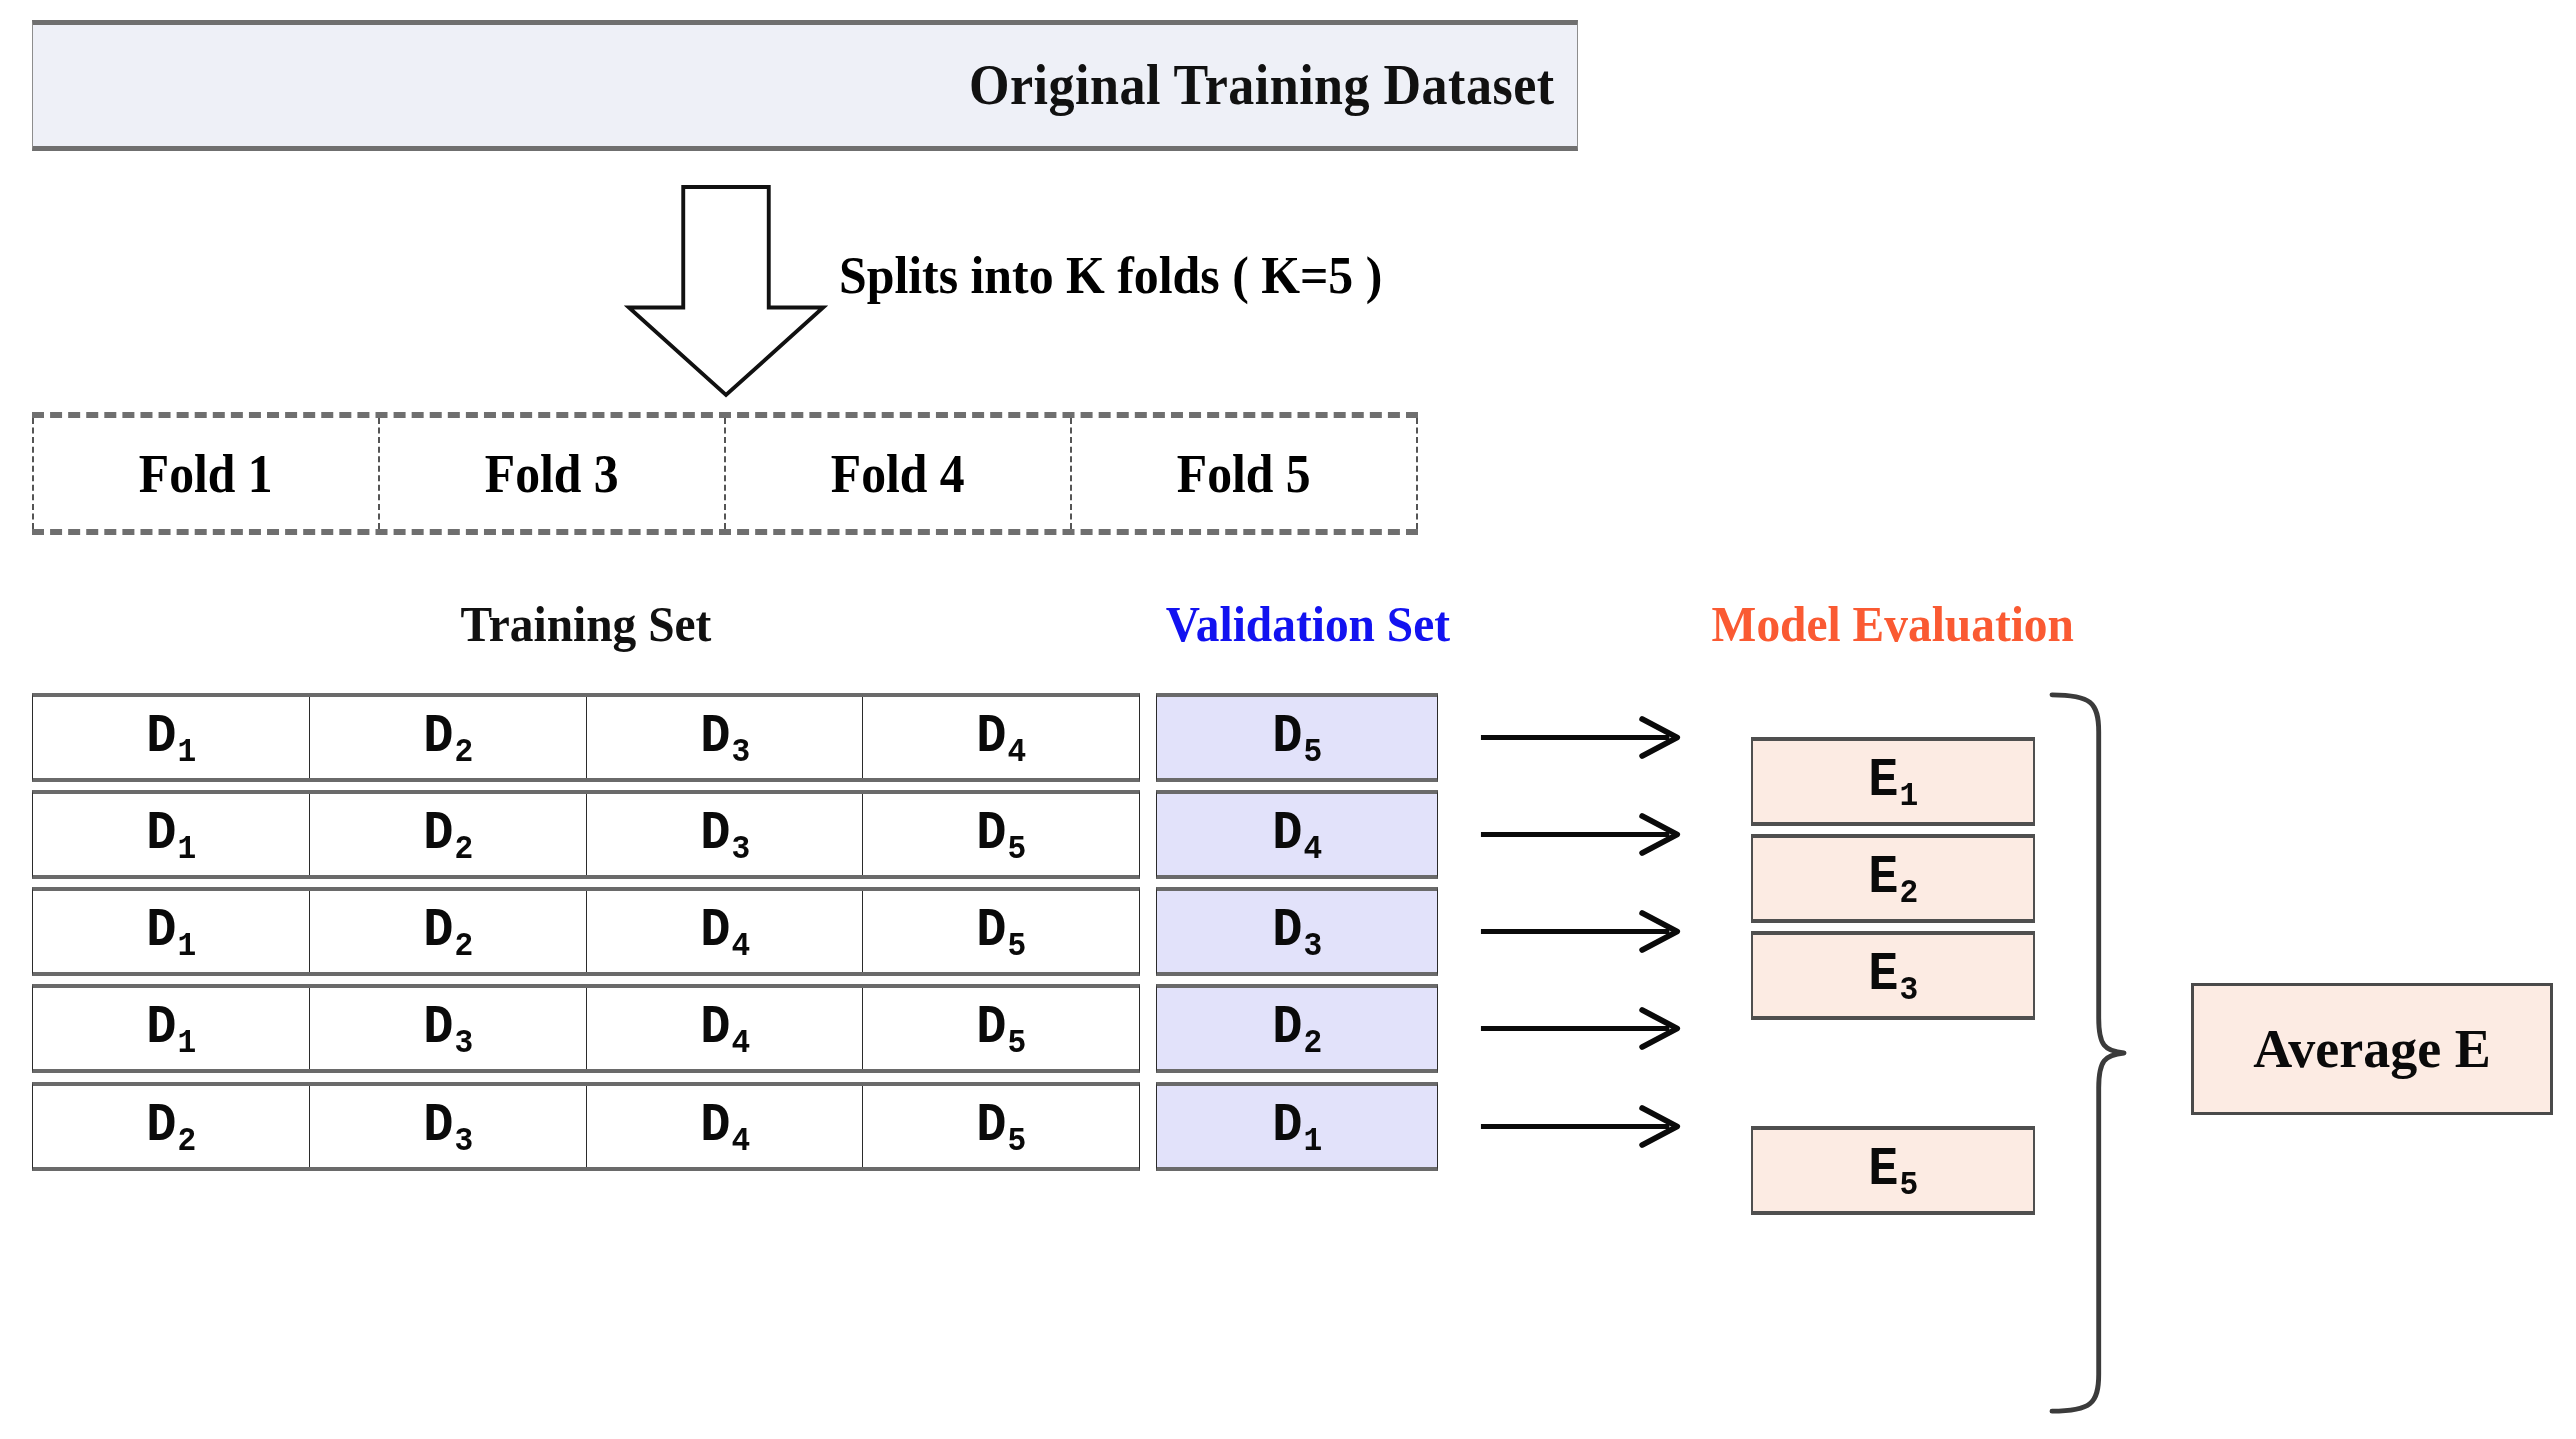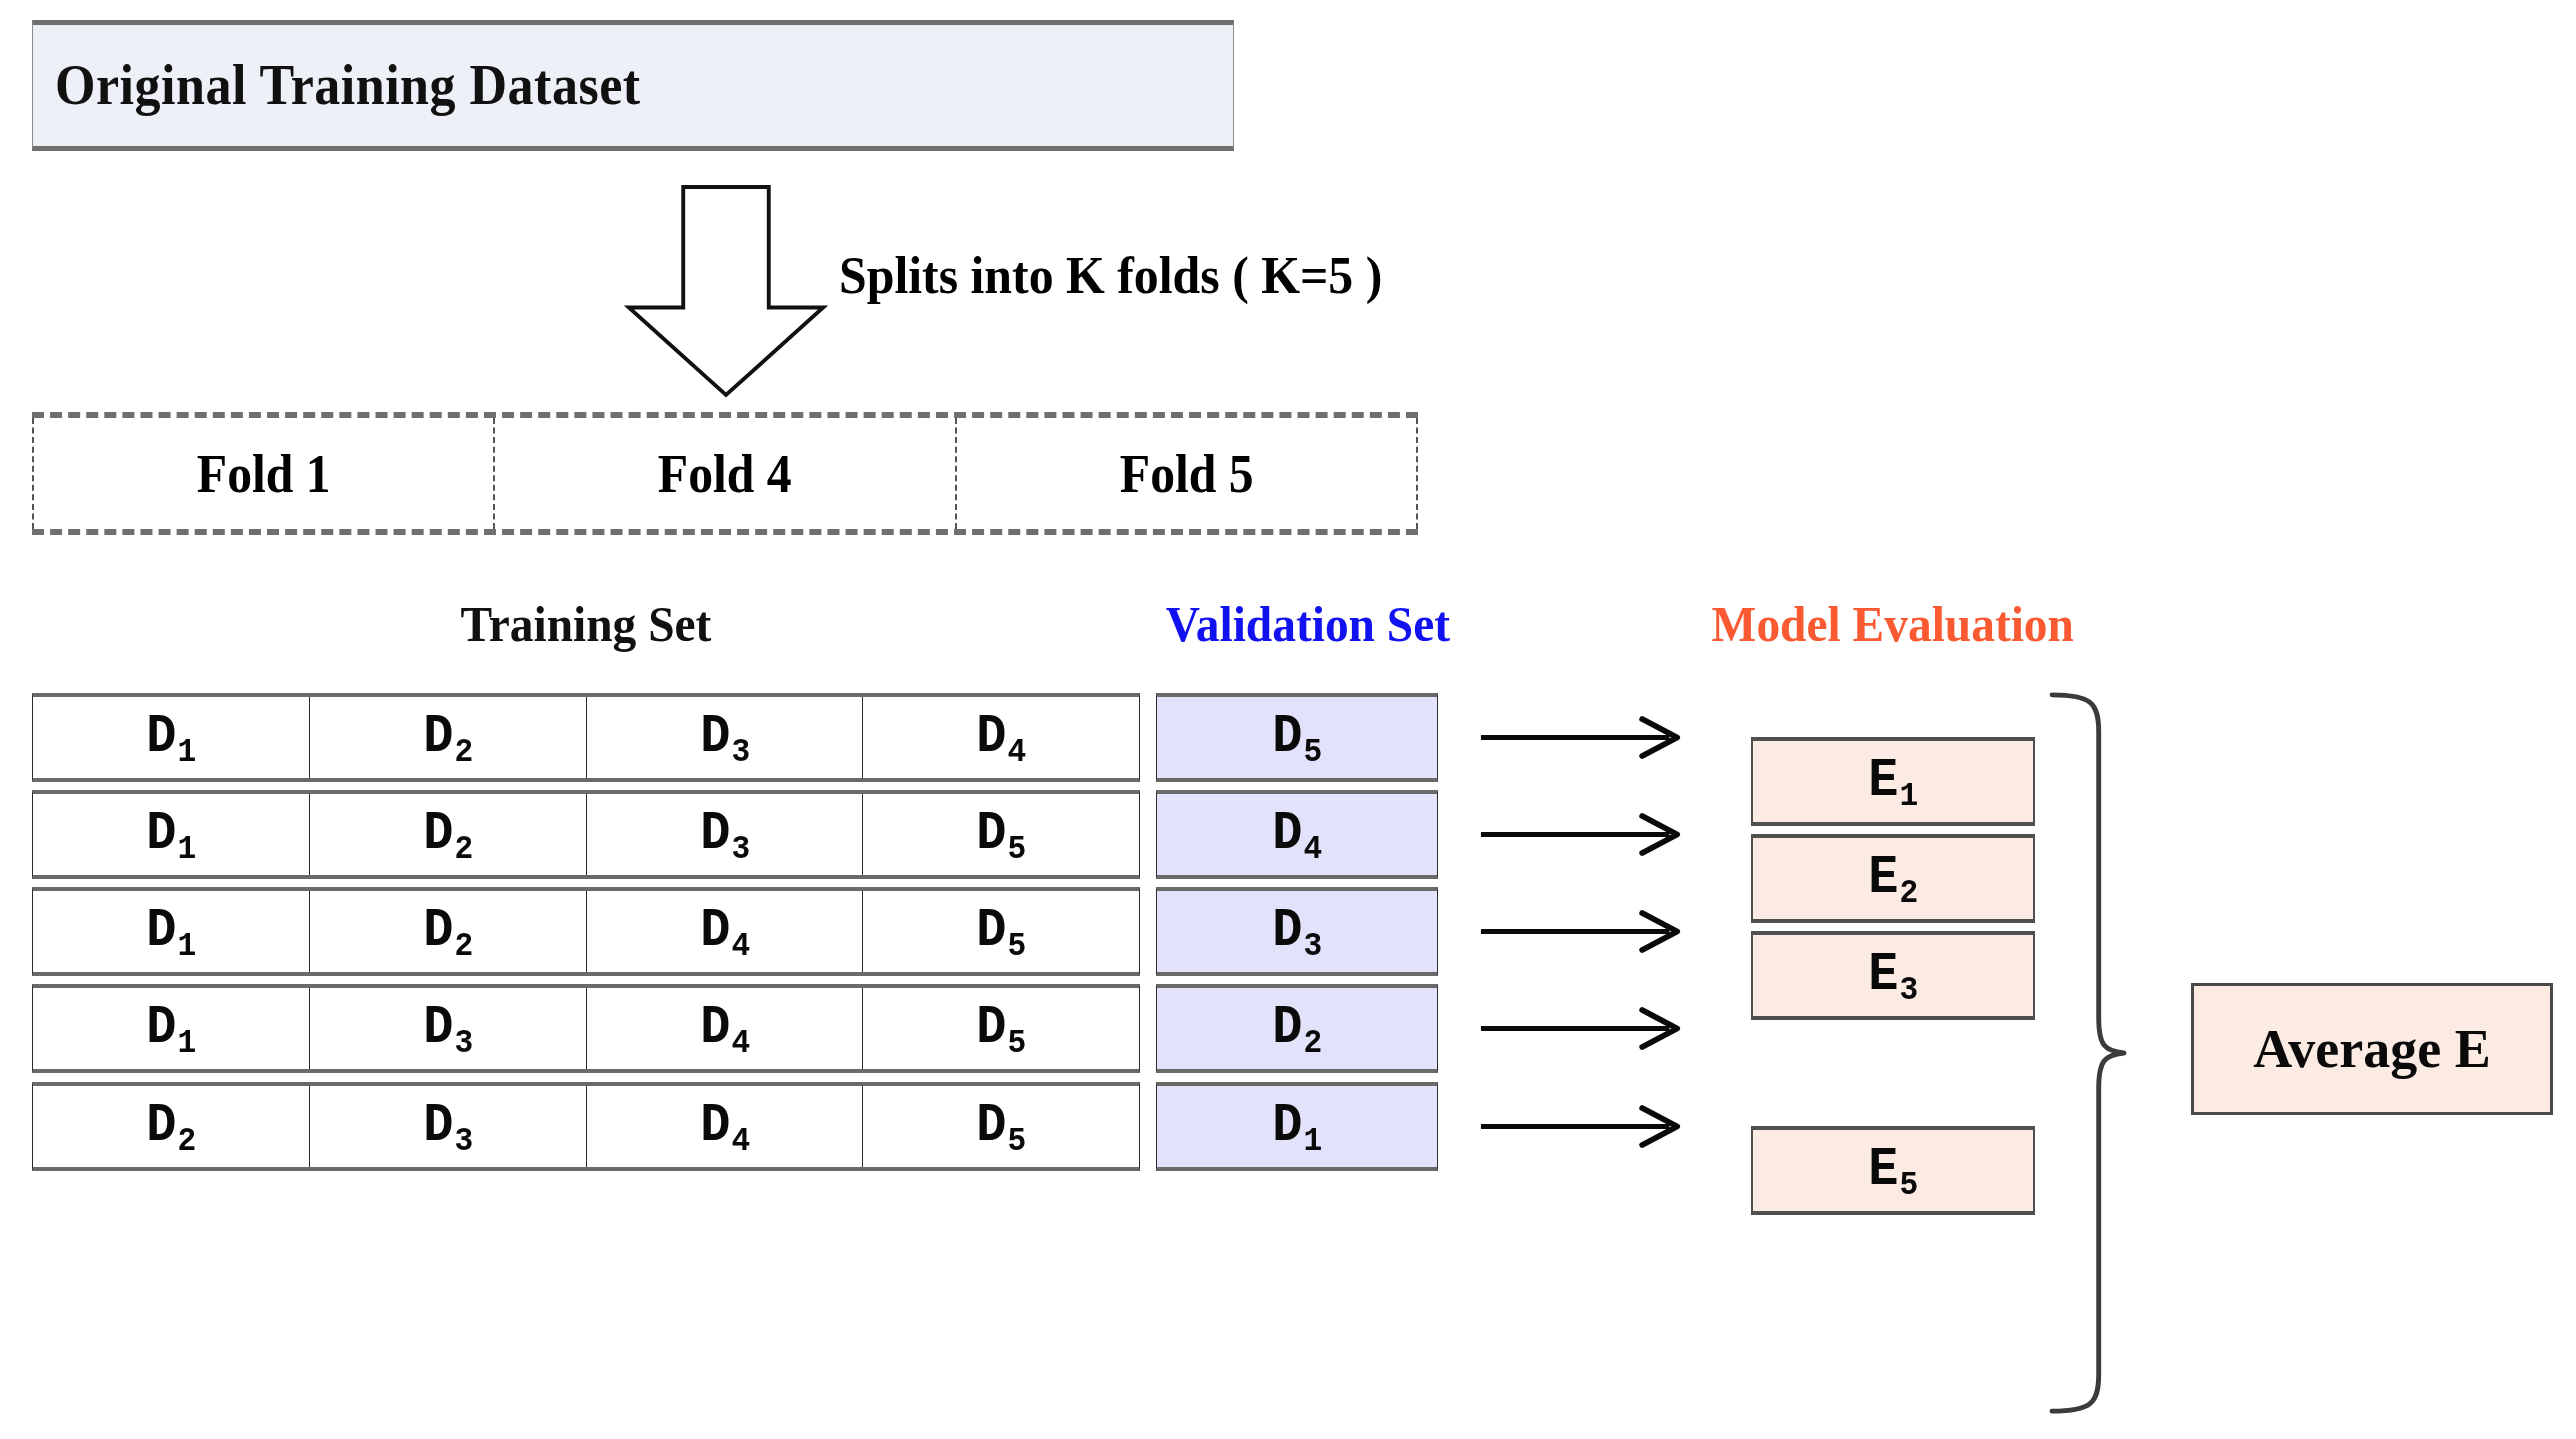--- a/index.html
+++ b/index.html
@@ -20,31 +20,31 @@
     left: 0; top: 0;
     width: 2576px;
     height: 1440px;
   }
 
   
   #title-box {
     position: absolute;
     left: 32px;
     top: 19.5px;
-    width: 1202px;
+    width: 1546px;
     height: 131px;
     background: #eef0f7;
     border-top: 5.8px solid #6f6f6f;
     border-bottom: 5.8px solid #6f6f6f;
     border-left: 1.9px solid #8d8d8d;
     border-right: 1.9px solid #8d8d8d;
     box-sizing: border-box;
     display: flex;
     align-items: center;
-    justify-content: flex-start;
+    justify-content: flex-end;
   }
   #title-box .label {
     font-size: 56px;
     font-weight: bold;
     color: #111111;
     letter-spacing: 0.5px;
     transform: scaleX(0.93);
   }
 
   
@@ -271,20 +271,23 @@
   <div id="split-arrow">
     <svg width="206" height="216" viewBox="0 0 212 222" xmlns="http://www.w3.org/2000/svg">
       <polygon points="62,4 150,4 150,128 206,128 106,218 6,128 62,128" fill="#ffffff" stroke="#111111" stroke-width="4" stroke-linejoin="miter"></polygon>
     </svg>
   </div>
   <div id="split-caption">Splits into K folds ( K=5 )</div>
 
   <div id="fold-strip">
     <div class="fold-cell">
       <span class="label">Fold 1</span>
+    </div>
+    <div class="fold-cell">
+      <span class="label">Fold 3</span>
     </div>
     <div class="fold-cell">
       <span class="label">Fold 4</span>
     </div>
     <div class="fold-cell">
       <span class="label">Fold 5</span>
     </div>
   </div>
 
   <div class="col-header" id="header-training">Training Set</div>

